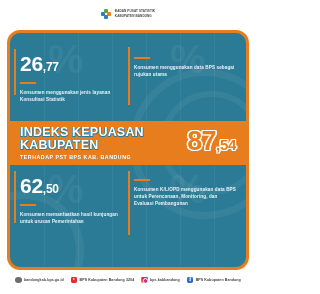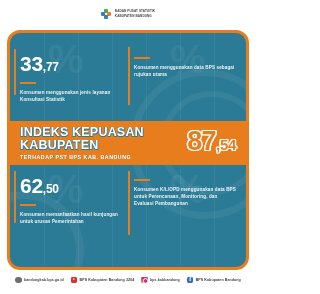--- a/index.html
+++ b/index.html
@@ -329,21 +329,21 @@
       <div class="wm w2">%</div>
       <div class="wm w3">%</div>
       <div class="wm w4">%</div>
 
       <div class="spine s4"></div>
       <div class="spine s1"></div>
       <div class="spine s3"></div>
       <div class="spine s2"></div>
 
       <div class="card c1">
-        <div class="stat"><span>33</span><span class="dec">,77</span></div>
+        <div class="stat"><span>26</span><span class="dec">,77</span></div>
         <div class="rule"></div>
         <div class="desc">Konsumen menggunakan jenis layanan Konsultasi Statistik</div>
       </div>
 
       <div class="card c2">
         <div class="rule"></div>
         <div class="desc">Konsumen menggunakan data BPS sebagai rujukan utama</div>
       </div>
 
       <div class="banner">

